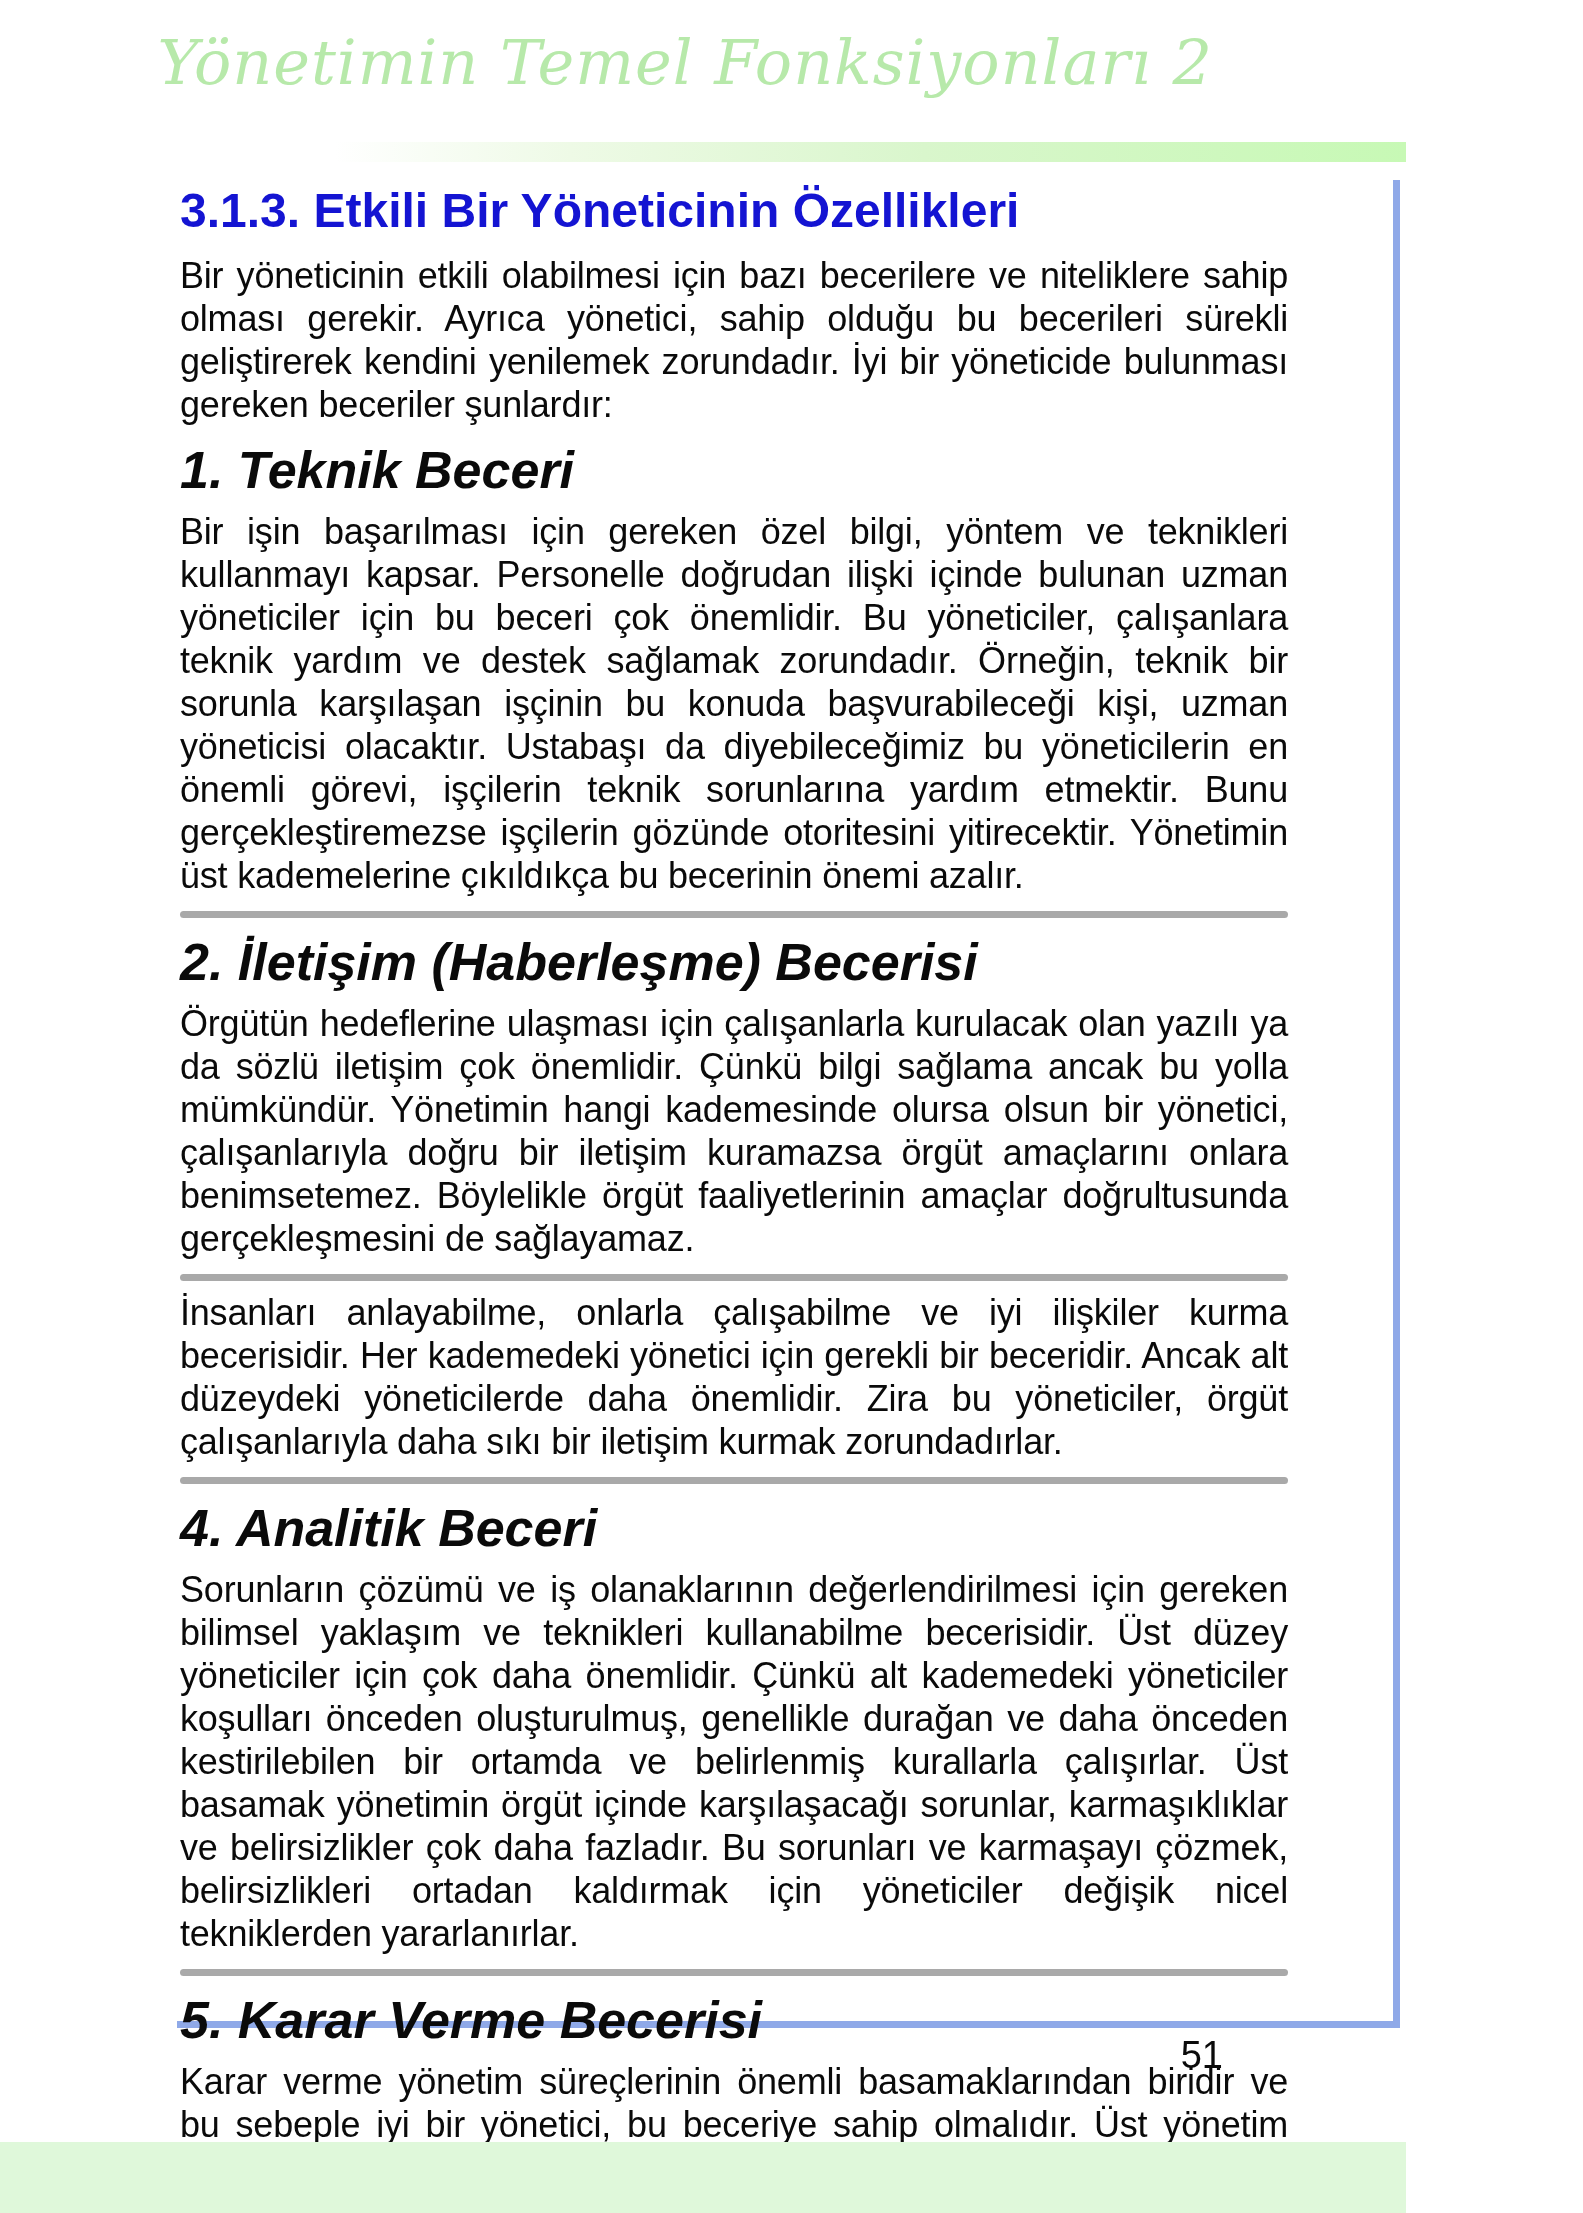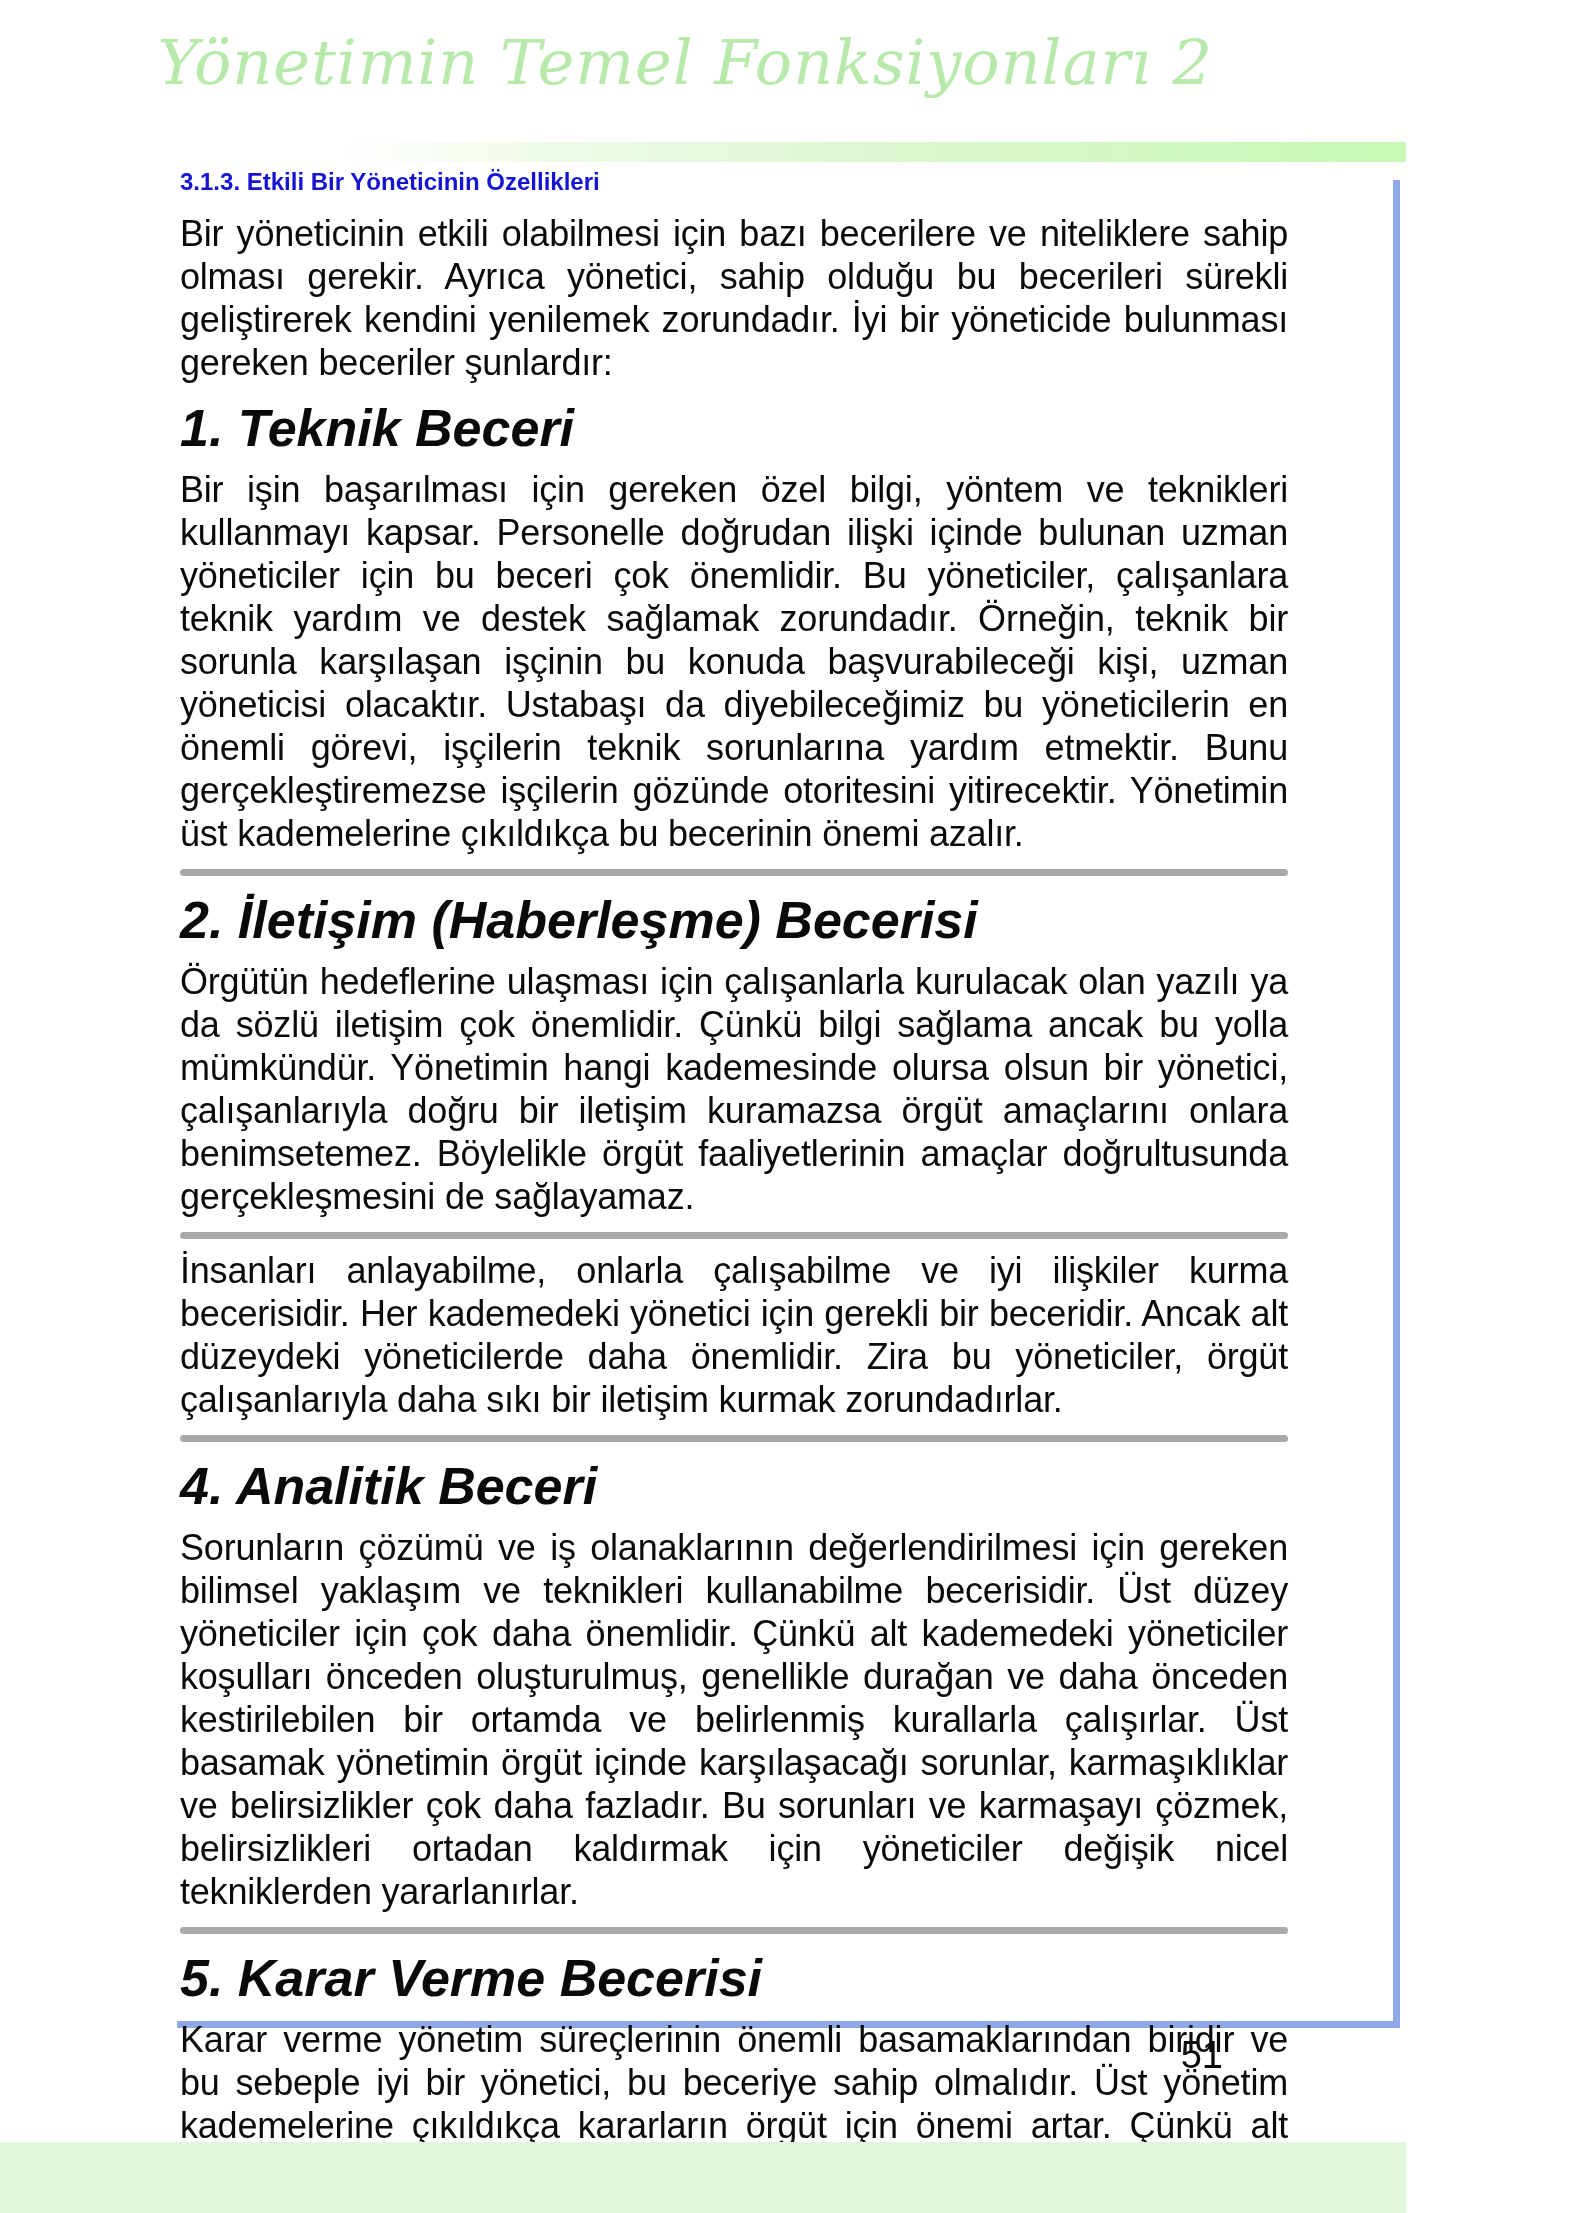--- a/index.html
+++ b/index.html
@@ -44,22 +44,22 @@
   .bottom-border{
     position:absolute;
     left:177px;top:2021px;width:1223px;height:7px;
     background:var(--border-blue);
   }
   .content{
     position:absolute;
     left:180px;top:168px;width:1108px;
   }
   .title{
-    margin:0 0 16px 0;
-    font-size:24px;
+    margin:15px 0 16px 0;
+    font-size:48px;
     font-weight:bold;
     letter-spacing:0px;
     color:var(--title-blue);
   }
   .body-par{
     margin:0;
     font-size:36px;
     line-height:43px;
     text-align:justify;
     letter-spacing:-0.2px;

